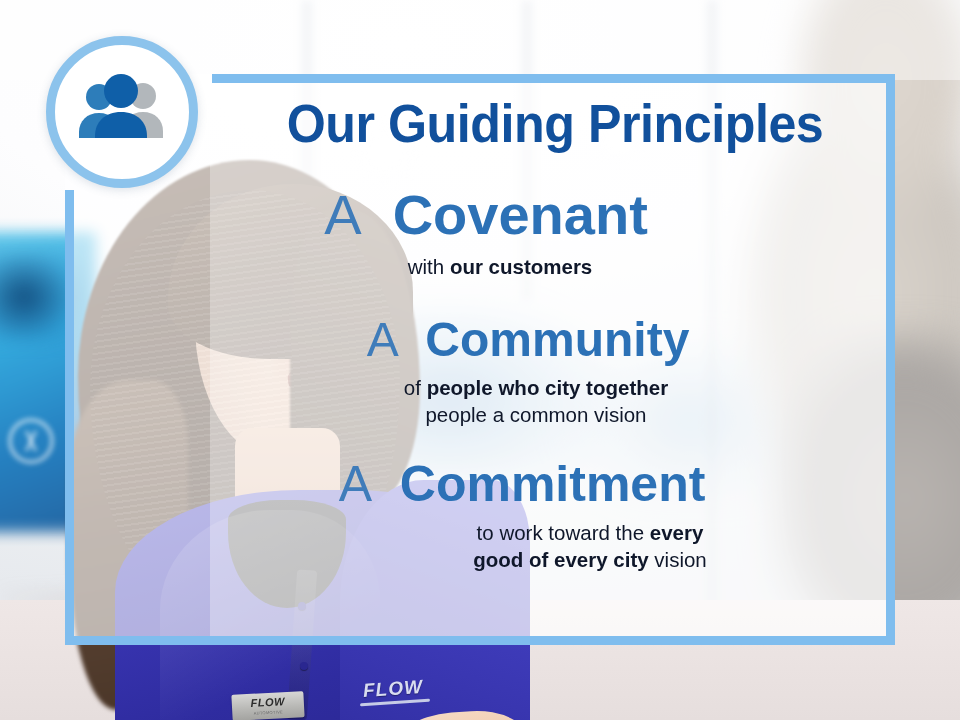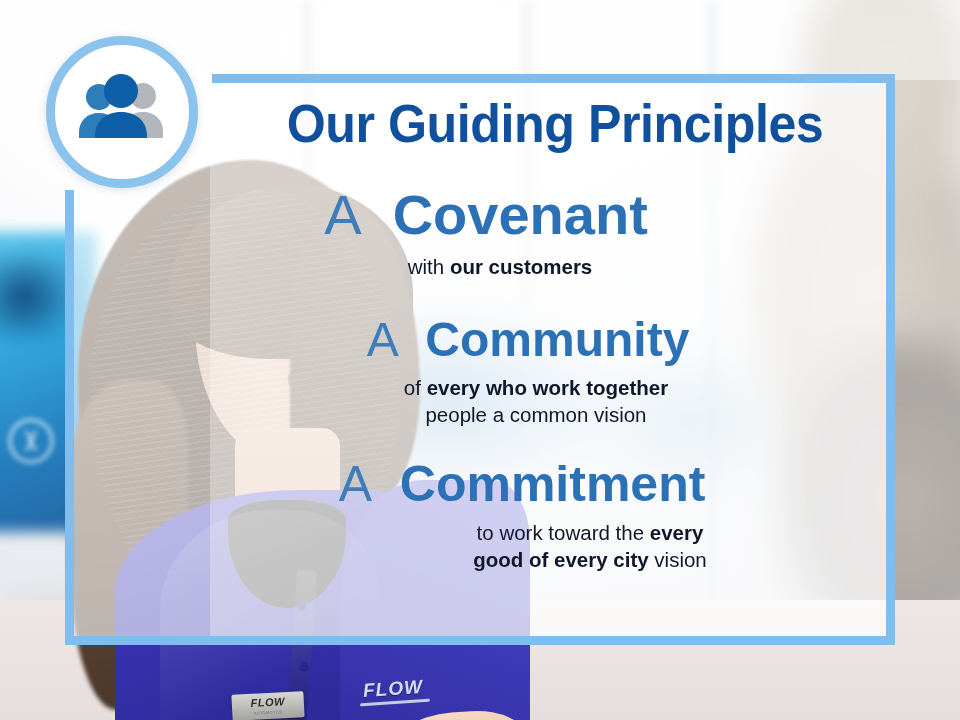--- a/index.html
+++ b/index.html
@@ -448,21 +448,21 @@
         <span class="word">Covenant</span>
       </div>
       <div class="sub"><span>with </span><b>our customers</b></div>
     </div>
 
     <div class="block block-community">
       <div class="headline">
         <span class="art">A&nbsp;</span>
         <span class="word">Community</span>
       </div>
-      <div class="sub"><span>of </span><b>every who work together</b><br><span>people a common vision</span></div>
+      <div class="sub"><span>of </span><b>people who city together</b><br><span>people a common vision</span></div>
     </div>
 
     <div class="block block-commitment">
       <div class="headline">
         <span class="art">A&nbsp;</span>
         <span class="word">Commitment</span>
       </div>
       <div class="sub"><span>to work toward the </span><b>every</b><br><b>good of every city</b><span> vision</span><br></div>
     </div>
   </div>

